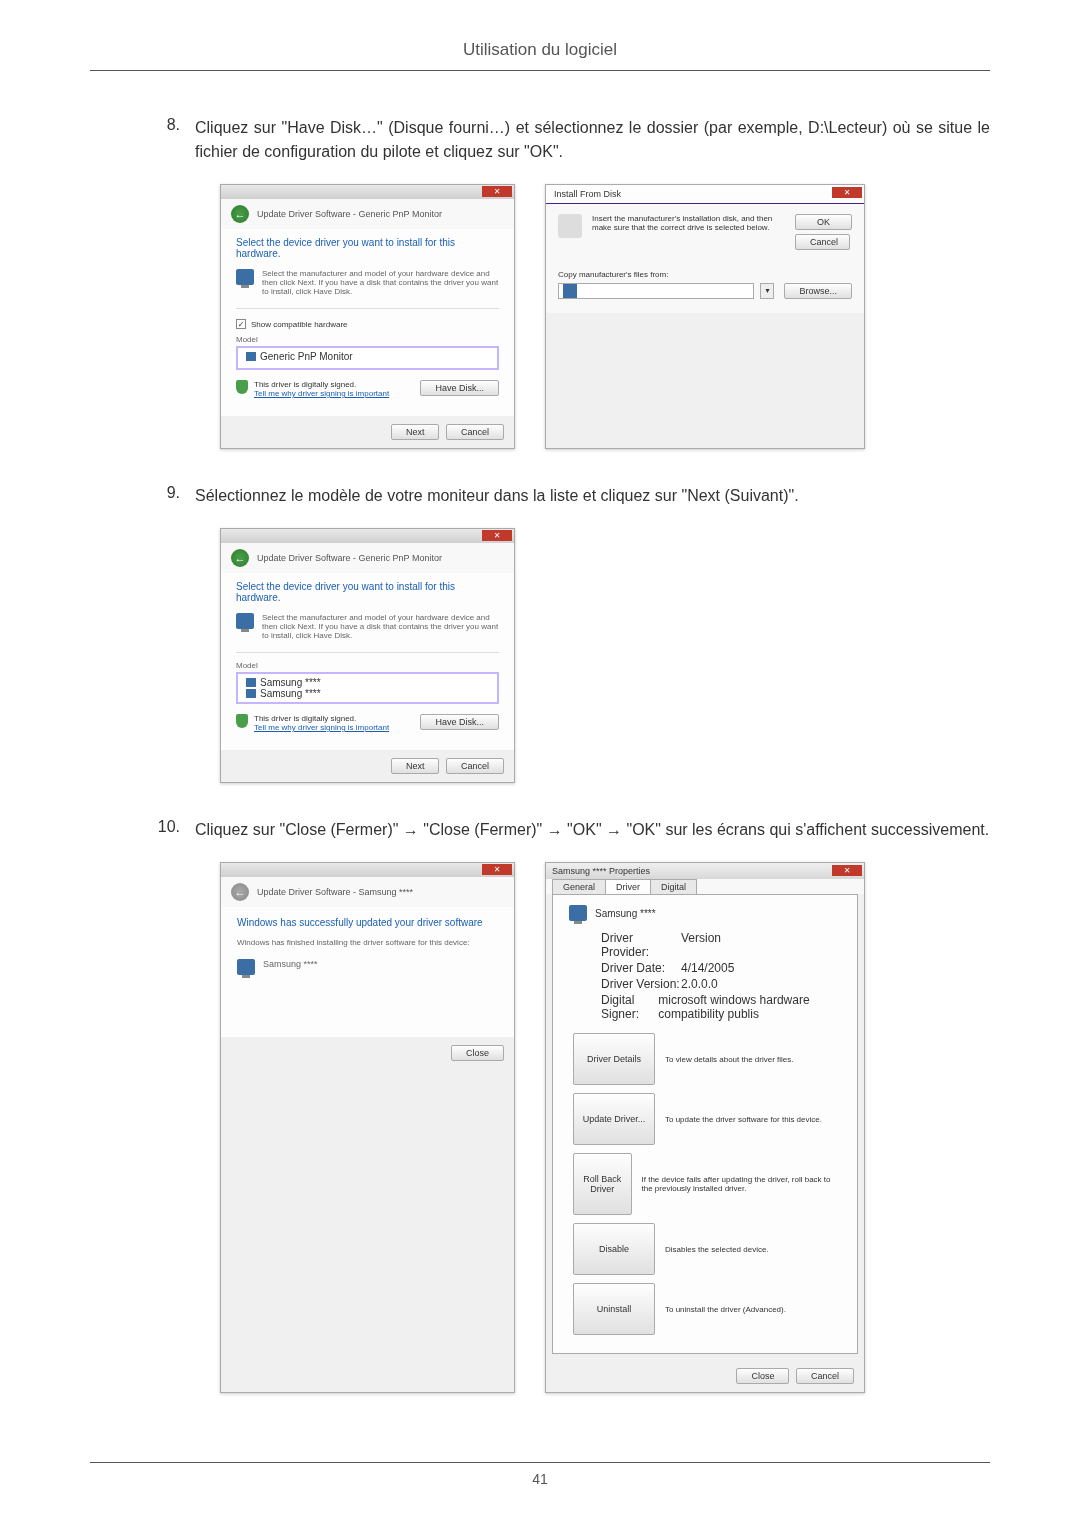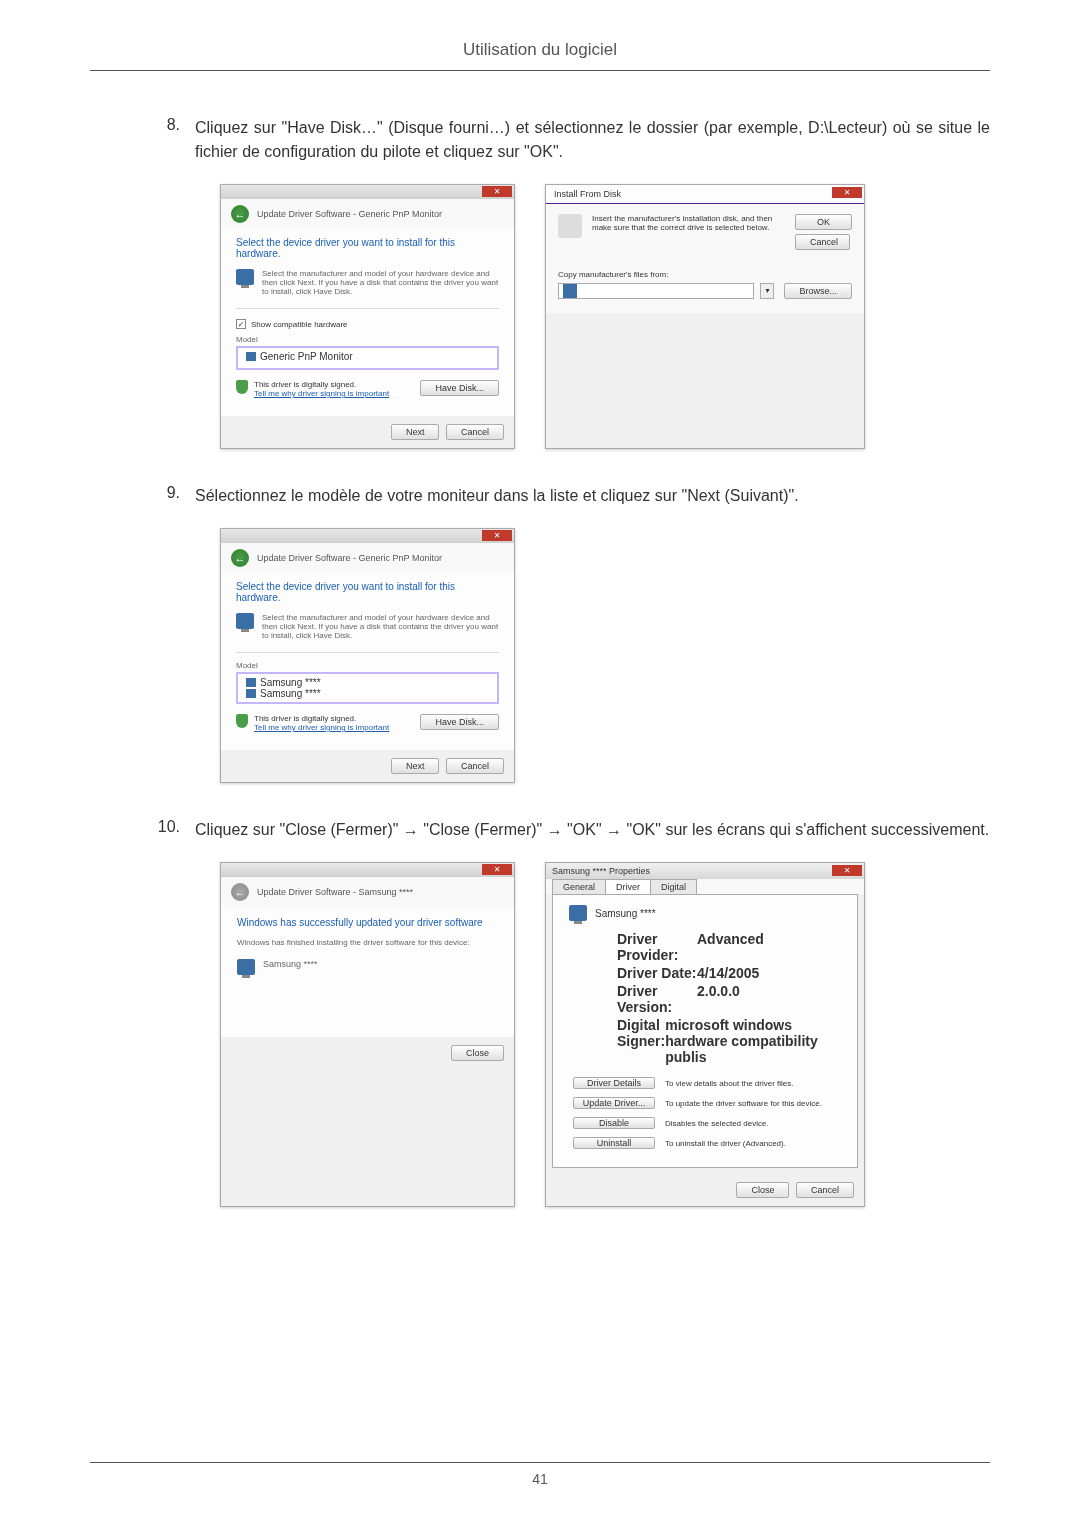--- a/index.html
+++ b/index.html
@@ -267,41 +267,40 @@
       margin: 0 6px 6px 6px;
     }
     .props-header {
       display: flex;
       align-items: center;
       gap: 8px;
       font-size: 10px;
       margin-bottom: 10px;
     }
     .props-info {
-      font-size: 14px;
+      font-size: 12px;
       color: #333;
-      margin-left: 48px;
+      margin-left: 32px;
       margin-bottom: 12px;
-      font-weight: bold;
     }
     .props-info-row {
       display: flex;
       margin-bottom: 2px;
     }
     .props-info-label { width: 80px; }
     .props-btn-row {
       display: flex;
       gap: 10px;
       margin-bottom: 8px;
       align-items: center;
     }
     .props-btn-row .win-btn {
       width: 82px;
       text-align: center;
-      padding: 0 4px;
+      padding: 20px 4px;
     }
     .props-btn-desc {
       font-size: 8px;
       color: #333;
     }
     .checkbox-row {
       display: flex;
       align-items: center;
       gap: 5px;
       font-size: 8px;
@@ -501,21 +500,21 @@
         <div class="tab">Digital</div>
       </div>
       <div class="props-body">
         <div class="props-header">
           <div class="monitor-icon"></div>
           <span>Samsung ****</span>
         </div>
         <div class="props-info">
           <div class="props-info-row">
               <div class="props-info-label">Driver Provider:</div>
-              <div>Advanced</div>
+              <div>Version</div>
             </div>
           <div class="props-info-row">
               <div class="props-info-label">Driver Date:</div>
               <div>4/14/2005</div>
             </div>
           <div class="props-info-row">
               <div class="props-info-label">Driver Version:</div>
               <div>2.0.0.0</div>
             </div>
           <div class="props-info-row">
@@ -525,20 +524,24 @@
         </div>
         <div class="props-btn-row">
             <span class="win-btn">Driver Details</span>
             <span class="props-btn-desc">To view details about the driver files.</span>
           </div>
         <div class="props-btn-row">
             <span class="win-btn">Update Driver...</span>
             <span class="props-btn-desc">To update the driver software for this device.</span>
           </div>
         <div class="props-btn-row">
+            <span class="win-btn">Roll Back Driver</span>
+            <span class="props-btn-desc">If the device fails after updating the driver, roll back to the previously installed driver.</span>
+          </div>
+        <div class="props-btn-row">
             <span class="win-btn">Disable</span>
             <span class="props-btn-desc">Disables the selected device.</span>
           </div>
         <div class="props-btn-row">
             <span class="win-btn">Uninstall</span>
             <span class="props-btn-desc">To uninstall the driver (Advanced).</span>
           </div>
       </div>
       <div class="btn-row">
         <span class="win-btn">Close</span>

